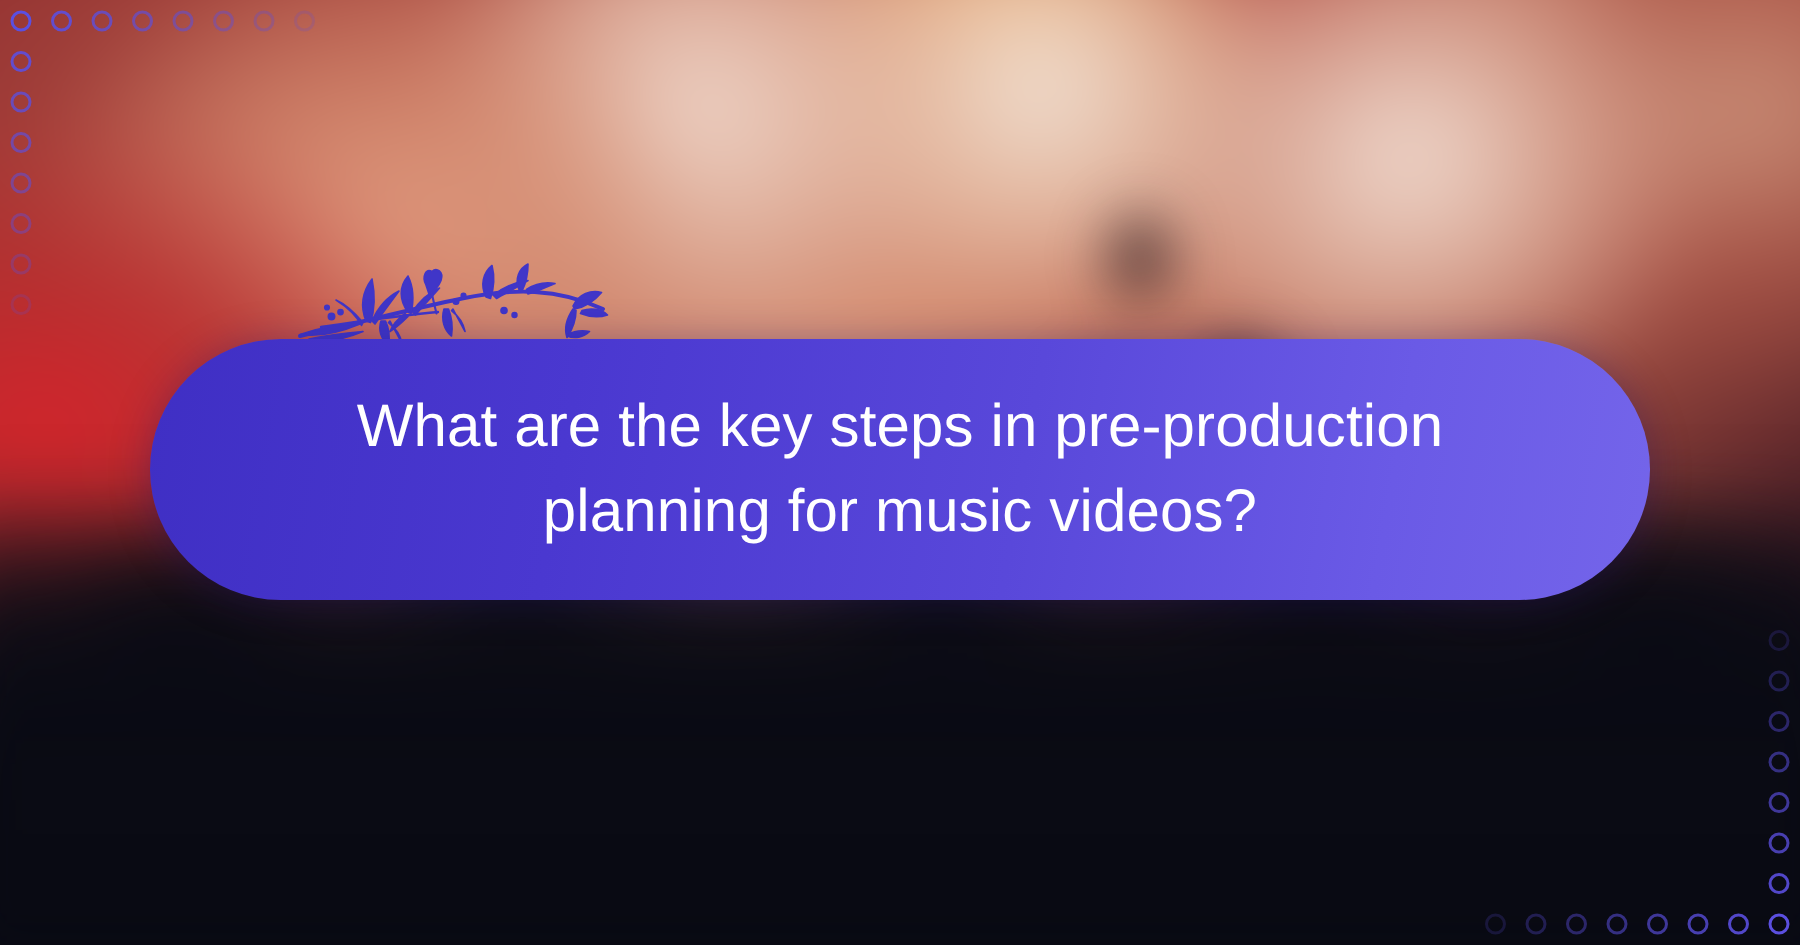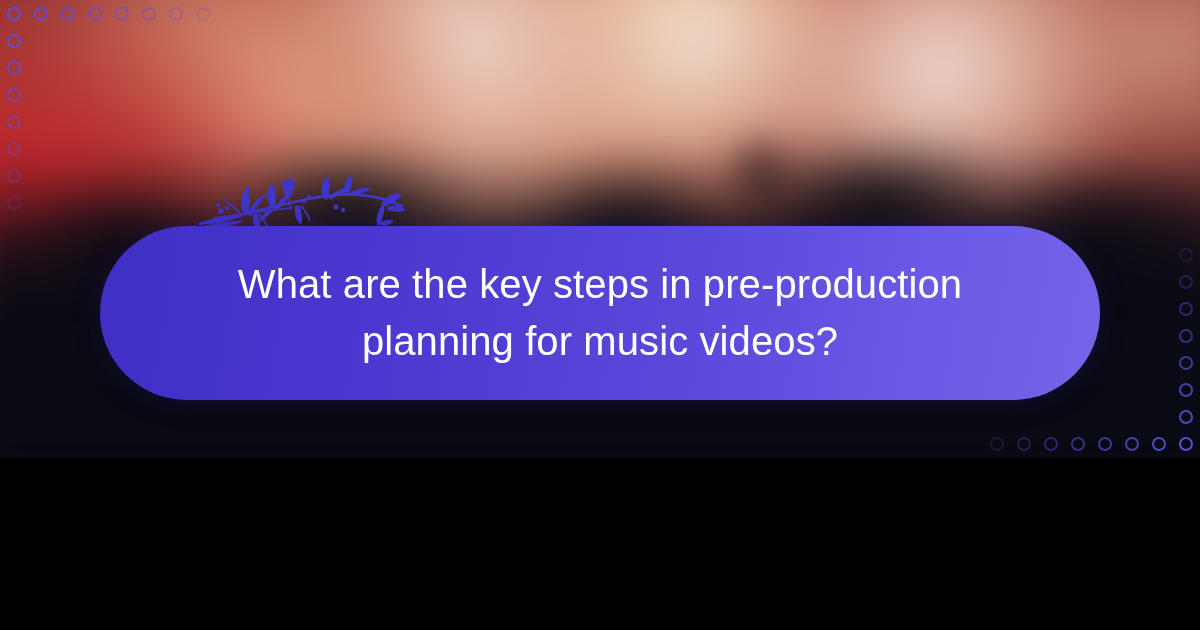--- a/index.html
+++ b/index.html
@@ -7,21 +7,21 @@
     padding: 0;
     background: #000;
   }
   body {
     font-family: "Liberation Sans", sans-serif;
   }
 
   #canvas {
     position: relative;
     width: 1200px;
-    height: 458px;
+    height: 630px;
     overflow: hidden;
     background: #0b0d17;
   }
 
   
   .bg-layer {
     position: absolute;
     inset: 0;
     overflow: hidden;
   }

